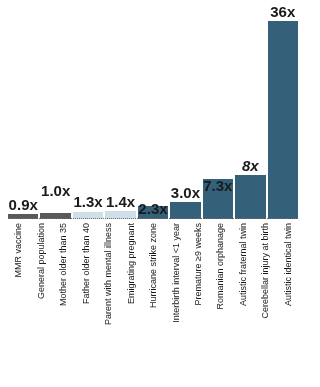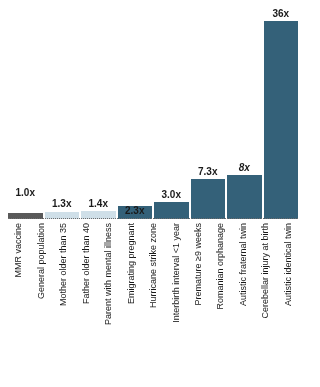--- a/index.html
+++ b/index.html
@@ -55,21 +55,21 @@
   }
   .bar.light{ background:#cfdfe8; }
   .bar.gray{ background:#595959; }
 
   
   .vlabel{
     position:absolute;
     left:50%;
     transform:translateX(-50%);
     white-space:nowrap;
-    font-size:10px;
+    font-size:15px;
     font-weight:bold;
     color:#1a1a1a;
     line-height:1;
   }
 
   
   .arrow-wrap{
     position:relative;
     width:100%;
     height:198px;
@@ -108,20 +108,24 @@
   }
 </style>
 </head>
 <body>
 
 <div id="chart-root">
 
   <div class="plot">
     <div class="bars" id="bars-container">
         <div class="bar-slot">
+          <div class="bar gray" style="height: 5px;"></div>
+          <div class="vlabel" style="bottom: 7px;">0.9x</div>
+        </div>
+        <div class="bar-slot">
           <div class="bar gray" style="height: 6px;"></div>
           <div class="vlabel" style="bottom: 21px;">1.0x</div>
         </div>
         <div class="bar-slot">
           <div class="bar light" style="height: 7px;"></div>
           <div class="vlabel" style="bottom: 10px;">1.3x</div>
         </div>
         <div class="bar-slot">
           <div class="bar light" style="height: 8px;"></div>
           <div class="vlabel" style="bottom: 10px;">1.4x</div>
@@ -129,21 +133,21 @@
         <div class="bar-slot">
           <div class="bar" style="height: 13px;"></div>
           <div class="vlabel" style="bottom: 3px;">2.3x</div>
         </div>
         <div class="bar-slot">
           <div class="bar" style="height: 17px;"></div>
           <div class="vlabel" style="bottom: 19px;">3.0x</div>
         </div>
         <div class="bar-slot">
           <div class="bar" style="height: 40px;"></div>
-          <div class="vlabel" style="bottom: 42px;">7.3x</div>
+          <div class="vlabel" style="bottom: 26px;">7.3x</div>
         </div>
         <div class="bar-slot">
           <div class="bar" style="height: 44px;"></div>
           <div class="vlabel" style="bottom: 46px; font-style: italic;">8x</div>
         </div>
         <div class="bar-slot">
           <div class="bar" style="height: 198px;"></div>
           <div class="vlabel" style="bottom: 200px;">36x</div>
         </div>
       </div>

